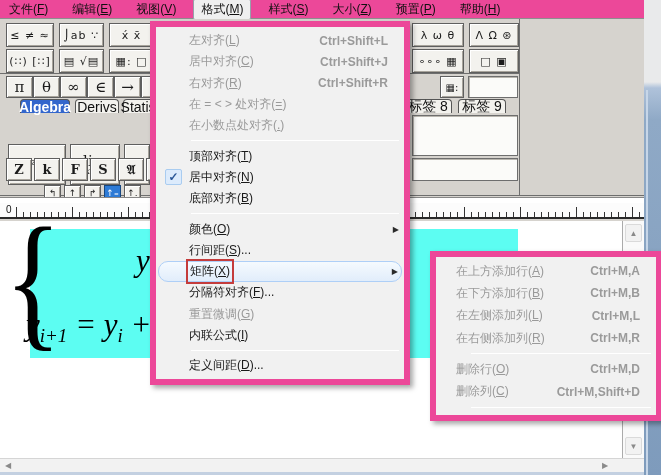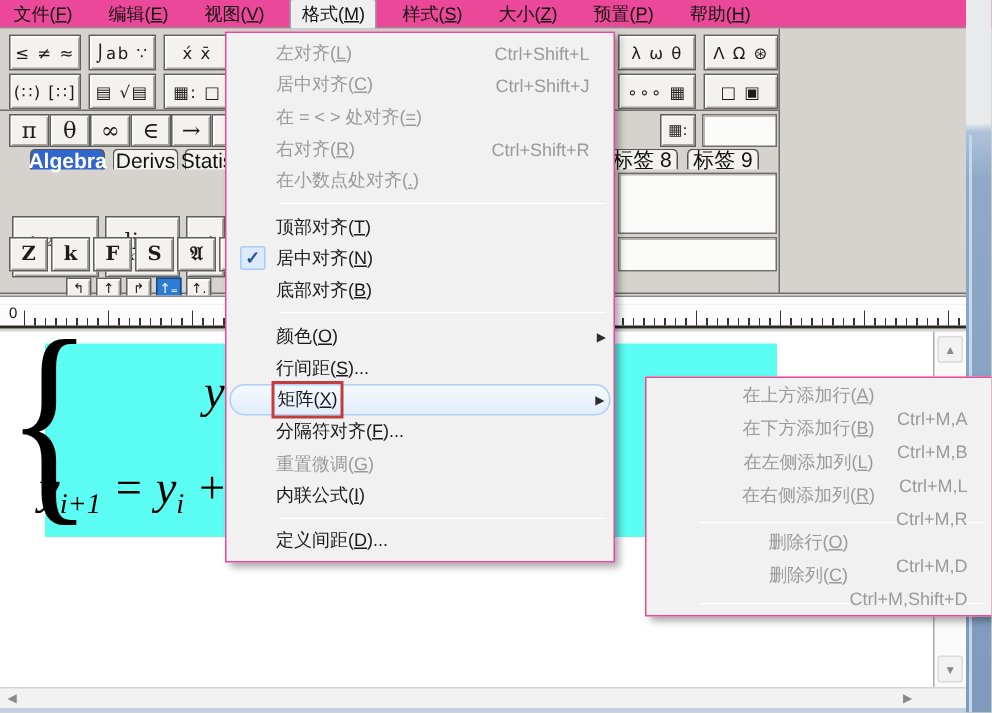--- a/index.html
+++ b/index.html
@@ -62,30 +62,30 @@
   .sbtn { position:absolute; display:flex; align-items:center; justify-content:center;
           color:#8A8A8A; font-size:8px; background:#F2F2F2; border:1px solid #DADADA; border-radius:2px; }
 
   
   #frame-right { position:absolute; left:644px; top:0; width:17px; height:475px;
      background:linear-gradient(180deg,#E9EAEB 0,#E9EAEB 82px,#AFC2DA 88px,#8FA9C6 120px,#7E9BBC 475px); }
   #frame-right .inner { position:absolute; left:2px; top:90px; width:2px; height:385px; background:#C7D6E8; }
   #frame-bottom { position:absolute; left:0; top:472px; width:661px; height:3px; background:#C3D0E1; }
 
   
-  .menu { position:absolute; background:#F1F1F1; border:1px solid #ec4899;
+  .menu { position:absolute; background:#F1F1F1; border:6px solid #ec4899;
           box-shadow:3px 3px 5px rgba(0,0,0,.35); padding:3px 2px; z-index:10; }
   #format-menu { left:150px; top:21px; width:260px; }
   #matrix-submenu { left:430px; top:251px; width:232px; z-index:11; }
   .mi { position:relative; display:flex; align-items:center; height:21.3px; padding-right:14px; color:#1A1A1A; }
-  #matrix-submenu .mi { height:22.3px;flex-direction:column; }
+  #matrix-submenu .mi { height:22.3px; }
   .mi .gut { width:31px; display:flex; align-items:center; justify-content:center; flex:none; }
   #matrix-submenu .mi .gut { width:18px; }
   .mi .lbl { white-space:nowrap; }
-  .mi .sc { margin-left:auto; white-space:nowrap; }
+  .mi .sc { margin-left:auto; white-space:nowrap;font-weight:bold; }
   .mi.disabled { color:#9A9A9A; }
   .mi.hl { background:linear-gradient(#F5FAFE,#E1EDFB); border:1px solid #AECFF7; border-radius:10px; }
   .mi .arr { position:absolute; right:3px; font-size:8px; color:#2B2B2B; }
   .msep { height:9px; display:flex; align-items:center; padding-left:33px; padding-right:3px; }
   .msep div { width:100%; height:1px; background:#DCDCDC; border-bottom:1px solid #FFF; }
   .chk { width:17px; height:16px; background:#DCEBFC; border:1px solid #A9CCF0; border-radius:2px;
          display:flex; align-items:center; justify-content:center; color:#2B5797; font-size:12px; font-weight:bold; }
   .redbox { outline:2px solid #C43C3C; outline-offset:2px; }
   u { text-decoration:underline; }
 </style>
@@ -233,27 +233,27 @@
       <span class="lbl">左对齐(<u>L</u>)</span>
       <span class="sc">Ctrl+Shift+L</span>
     </div>
     <div class="mi disabled">
       <span class="gut"></span>
       <span class="lbl">居中对齐(<u>C</u>)</span>
       <span class="sc">Ctrl+Shift+J</span>
     </div>
     <div class="mi disabled">
       <span class="gut"></span>
-      <span class="lbl">在 = &lt; &gt; 处对齐(<u>=</u>)</span>
-      <span class="sc"></span>
-    </div>
-    <div class="mi disabled">
-      <span class="gut"></span>
       <span class="lbl">右对齐(<u>R</u>)</span>
       <span class="sc">Ctrl+Shift+R</span>
+    </div>
+    <div class="mi disabled">
+      <span class="gut"></span>
+      <span class="lbl">在 = &lt; &gt; 处对齐(<u>=</u>)</span>
+      <span class="sc"></span>
     </div>
     <div class="mi disabled">
       <span class="gut"></span>
       <span class="lbl">在小数点处对齐(<u>.</u>)</span>
       <span class="sc"></span>
     </div>
     <div class="msep">
       <div></div>
     </div>
     <div class="mi">

